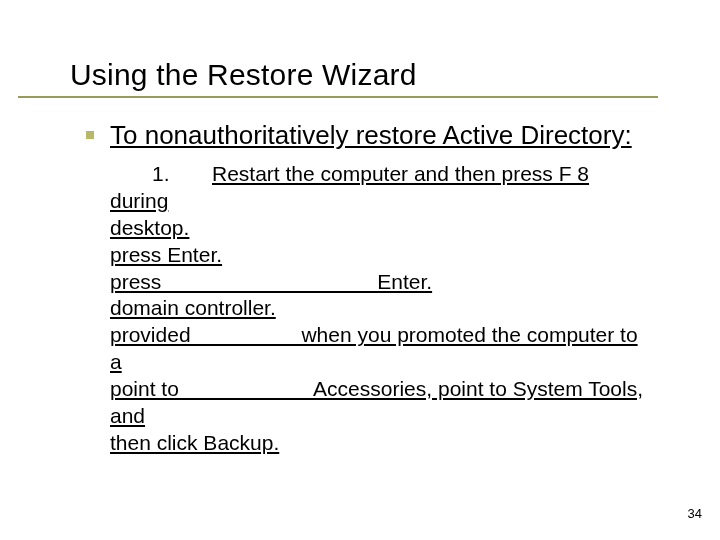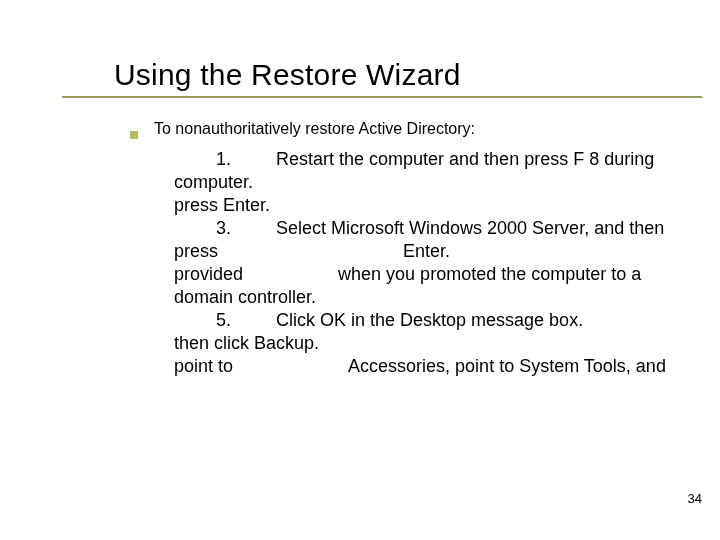--- a/index.html
+++ b/index.html
@@ -4,79 +4,79 @@
 <style>
   html,body{margin:0;padding:0}
   body{
     width:720px;height:540px;
     background:#fff;
     font-family:Verdana,Geneva,sans-serif;
     color:#000;
     position:relative;
     overflow:hidden;
   }
-  .slide{padding:58px 48px 0 120px;}
+  .slide{padding:58px 48px 0 76px;}
   .title{
     font-size:30px;
     font-weight:400;
     letter-spacing:0.2px;
     margin:0 0 4px -6px;
   }
   .rule{
     height:2px;
     background:#9a9a5a;
     margin:4px 0 22px -58px;
     width:640px;
   }
   .lead{
     position:relative;
-    font-size:16px;
+    font-size:26px;
     margin:0 0 10px 34px;
     padding-left:0;
+    text-decoration:underline;
   }
   .lead-bullet{
     position:absolute;
     left:-24px;top:11px;
     width:8px;height:8px;
     background:#b8b868;
   }
   .steps{
-    font-size:18px;
+    font-size:21px;
     line-height:1.28;
-    margin-left:54px;
+    margin-left:34px;
     max-width:540px;
+    text-decoration:underline;
   }
   .steps p{margin:0;}
   .num{display:inline-block;width:72px;text-align:left;padding-left:42px;box-sizing:border-box}
   .gap{display:inline-block;width:30px}
   .page-num{
     position:absolute;
-    right:18px;bottom:34px;
+    right:18px;bottom:19px;
     font-size:13px;
   }
 </style>
 </head>
 <body>
 
 <div class="slide">
   <h1 class="title">Using the Restore Wizard</h1>
   <div class="rule"></div>
 
   <div class="lead">
     <span class="lead-bullet"></span>
     <span>To nonauthoritatively restore Active Directory:</span>
   </div>
 
   <div class="steps" id="steps">
       <p><span class="num">1.</span><span class="gap"></span>Restart the computer and then press F 8 during</p>
-      <p>computer.</p>
+      <p>desktop.</p>
       <p>press Enter.</p>
-      <p><span class="num">3.</span><span class="gap"></span>Select Microsoft Windows 2000 Server, and then</p>
       <p>press&nbsp;&nbsp;&nbsp;&nbsp;&nbsp;&nbsp;&nbsp;&nbsp;&nbsp;&nbsp;&nbsp;&nbsp;&nbsp;&nbsp;&nbsp;&nbsp;&nbsp;&nbsp;&nbsp;&nbsp;&nbsp;&nbsp;&nbsp;&nbsp;&nbsp;&nbsp;&nbsp;&nbsp;&nbsp;&nbsp;&nbsp;&nbsp;&nbsp;&nbsp;&nbsp;&nbsp;&nbsp;Enter.</p>
+      <p>domain controller.</p>
       <p>provided&nbsp;&nbsp;&nbsp;&nbsp;&nbsp;&nbsp;&nbsp;&nbsp;&nbsp;&nbsp;&nbsp;&nbsp;&nbsp;&nbsp;&nbsp;&nbsp;&nbsp;&nbsp;&nbsp;when you promoted the computer to a</p>
-      <p>domain controller.</p>
-      <p><span class="num">5.</span><span class="gap"></span>Click OK in the Desktop message box.</p>
+      <p>point to&nbsp;&nbsp;&nbsp;&nbsp;&nbsp;&nbsp;&nbsp;&nbsp;&nbsp;&nbsp;&nbsp;&nbsp;&nbsp;&nbsp;&nbsp;&nbsp;&nbsp;&nbsp;&nbsp;&nbsp;&nbsp;&nbsp;&nbsp;Accessories, point to System Tools, and</p>
       <p>then click Backup.</p>
-      <p>point to&nbsp;&nbsp;&nbsp;&nbsp;&nbsp;&nbsp;&nbsp;&nbsp;&nbsp;&nbsp;&nbsp;&nbsp;&nbsp;&nbsp;&nbsp;&nbsp;&nbsp;&nbsp;&nbsp;&nbsp;&nbsp;&nbsp;&nbsp;Accessories, point to System Tools, and</p>
     </div>
 </div>
 
 <div class="page-num">34</div>
 
 </body></html>

